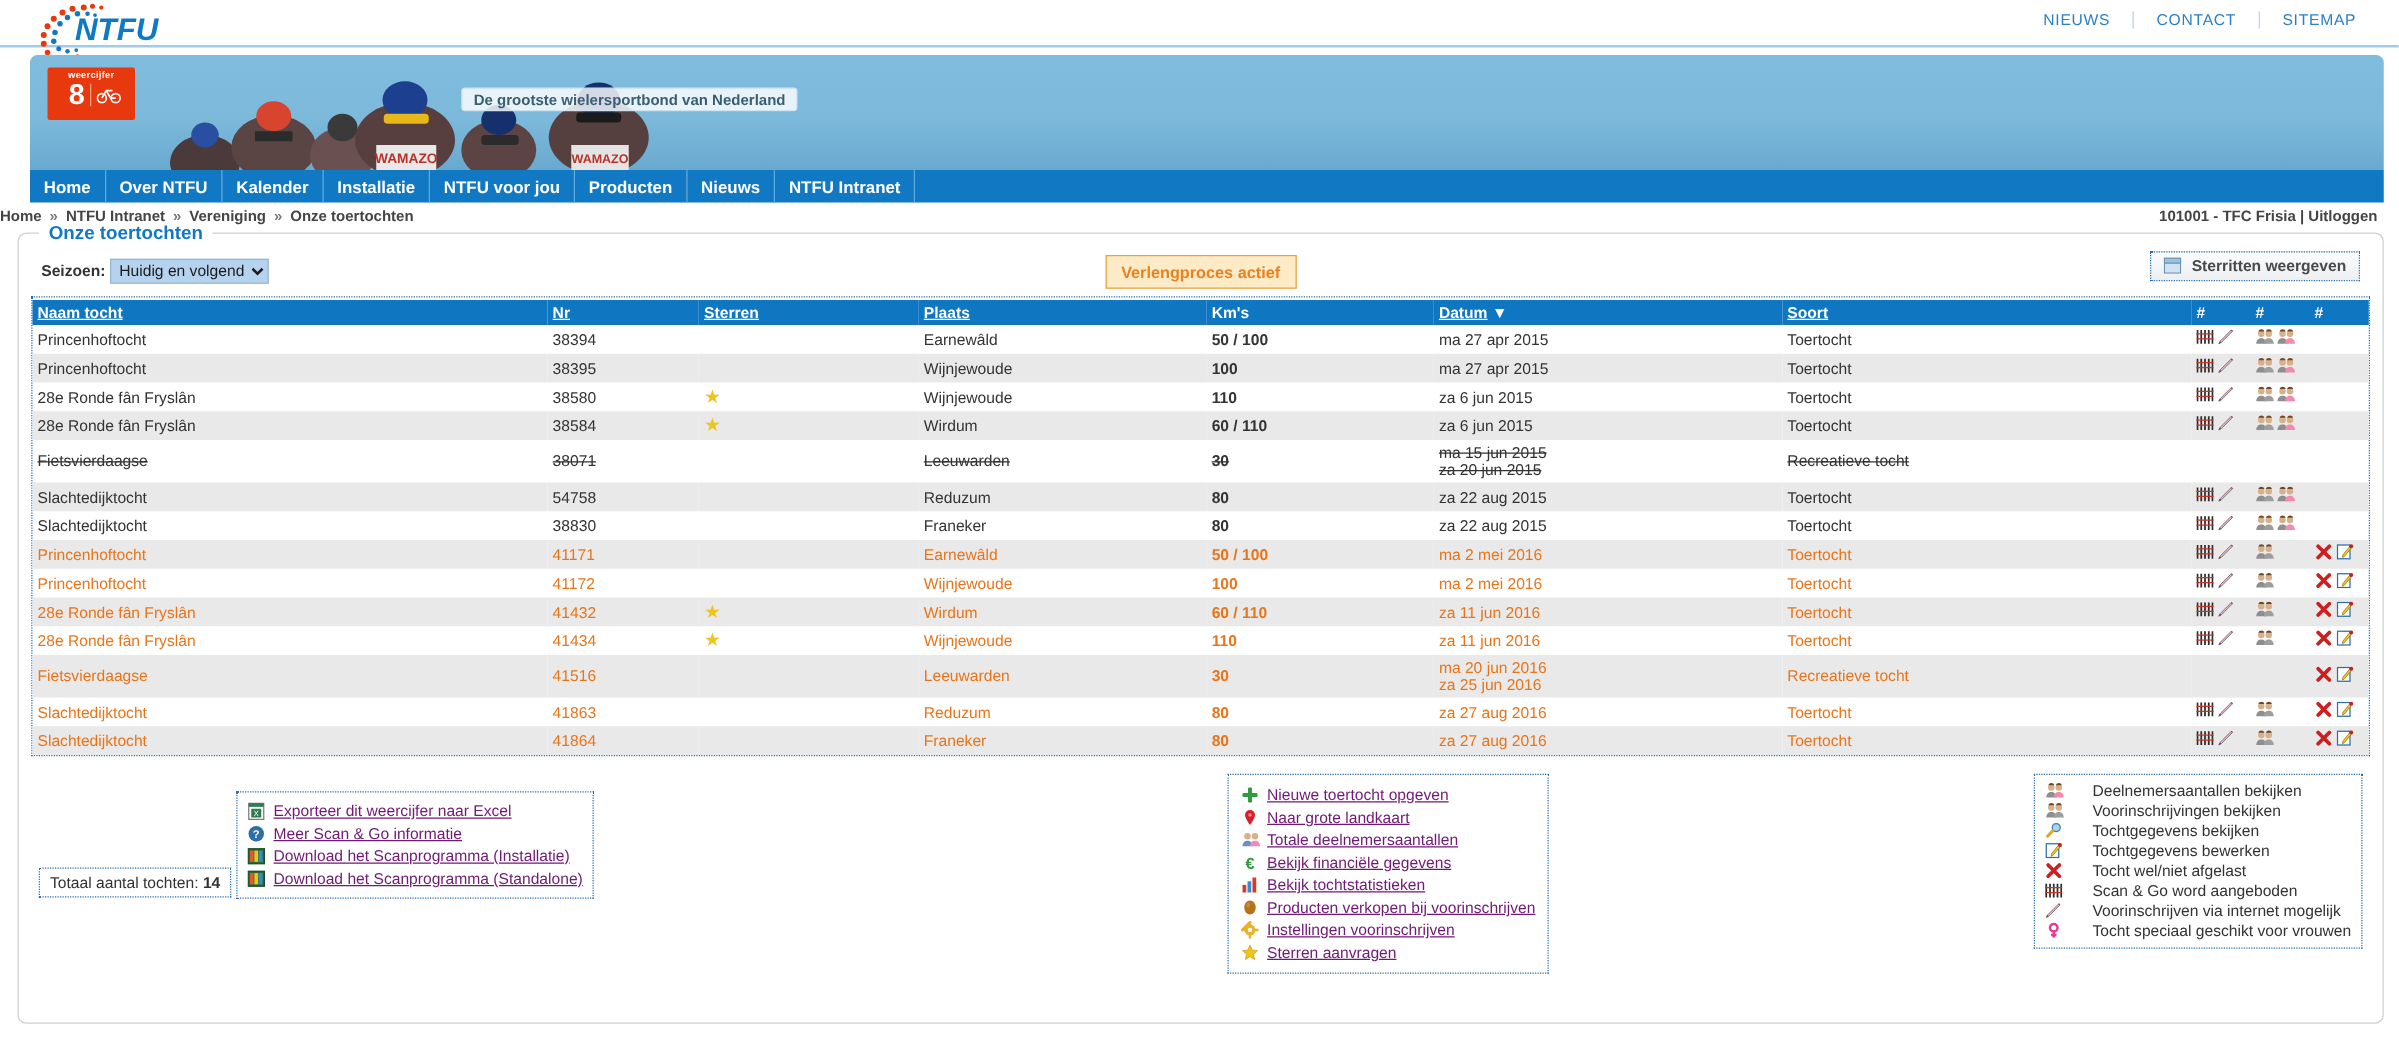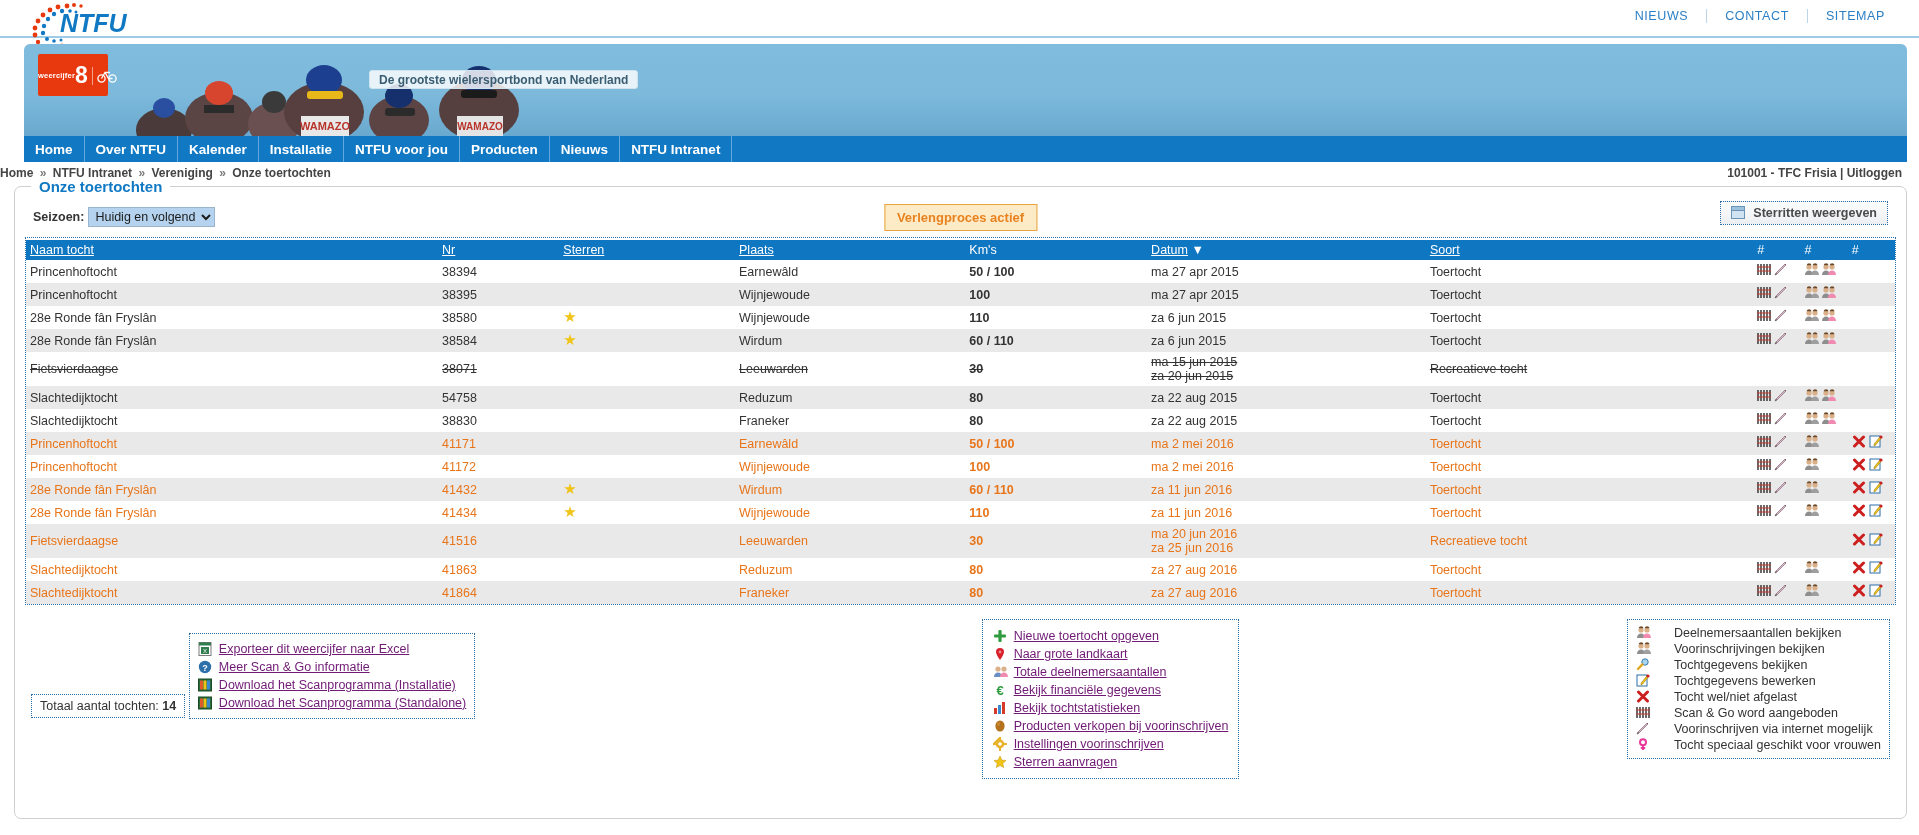--- a/index.html
+++ b/index.html
@@ -29,21 +29,21 @@
   .banner {
     position:relative; height:92px; margin:6px 12px 0 24px;
     background: linear-gradient(#7fbcdd 0%, #7cb9db 55%, #6aa9cf 100%);
     border-radius: 6px 6px 0 0;
     overflow:hidden;
   }
   .riders { position:absolute; left:85px; bottom:0; width:420px; height:78px; }
   .weercijfer {
     position:absolute; left:14px; top:10px; width:70px; height:42px;
     background:#e8380d; color:#fff; border-radius:2px;
-    display:flex; flex-direction:row; align-items:center; justify-content:flex-start;
+    display:flex; flex-direction:column; align-items:center; justify-content:flex-start;
     padding-top:2px;
     text-align:center;
   }
   .weercijfer .wlbl { font-size:7.5px; font-weight:bold; letter-spacing:.2px; line-height:8px; }
   .weercijfer .wrow { display:flex; align-items:center; gap:4px; margin-top:-1px; }
   .weercijfer .wnum { font-size:23px; font-weight:bold; line-height:25px; }
   .weercijfer .wdiv { width:1px; height:18px; background:#f3a08c; }
   .slogan {
     position:absolute; left:345px; top:26px; height:19px;
     background:rgba(255,255,255,.82);
@@ -100,21 +100,21 @@
     position:absolute; right:8px; top:4px;
     border:1px dotted #2d6fa8; background:linear-gradient(#fdfdfd,#eceff1);
     padding:4px 10px; display:flex; align-items:center; gap:8px;
     font-size:12.5px; font-weight:bold; color:#4a4a4a; cursor:pointer;
   }
 
   
   table.tochten { width:100%; border-collapse:collapse; margin-top:2px; }
   table.tochten thead th {
     background:#0f76c2; color:#fff; text-align:left;
-    font-size:12.5px; font-weight:normal; height:20px; padding:2px 4px;
+    font-size:12.5px; font-weight:bold; height:20px; padding:2px 4px;
   }
   table.tochten thead th .hl { text-decoration:underline; cursor:pointer; }
   table.tochten tbody td {
     font-size:12.5px; padding:3px 4px; color:#333; height:18px; vertical-align:middle;
   }
   tbody tr.alt td { background:#e9e9e9; }
   tbody tr.y2016 td { color:#e8751a; }
   tbody tr.cancelled td { text-decoration:line-through; }
   .c-naam  { width:340px; }
   .c-nr    { width:100px; }

